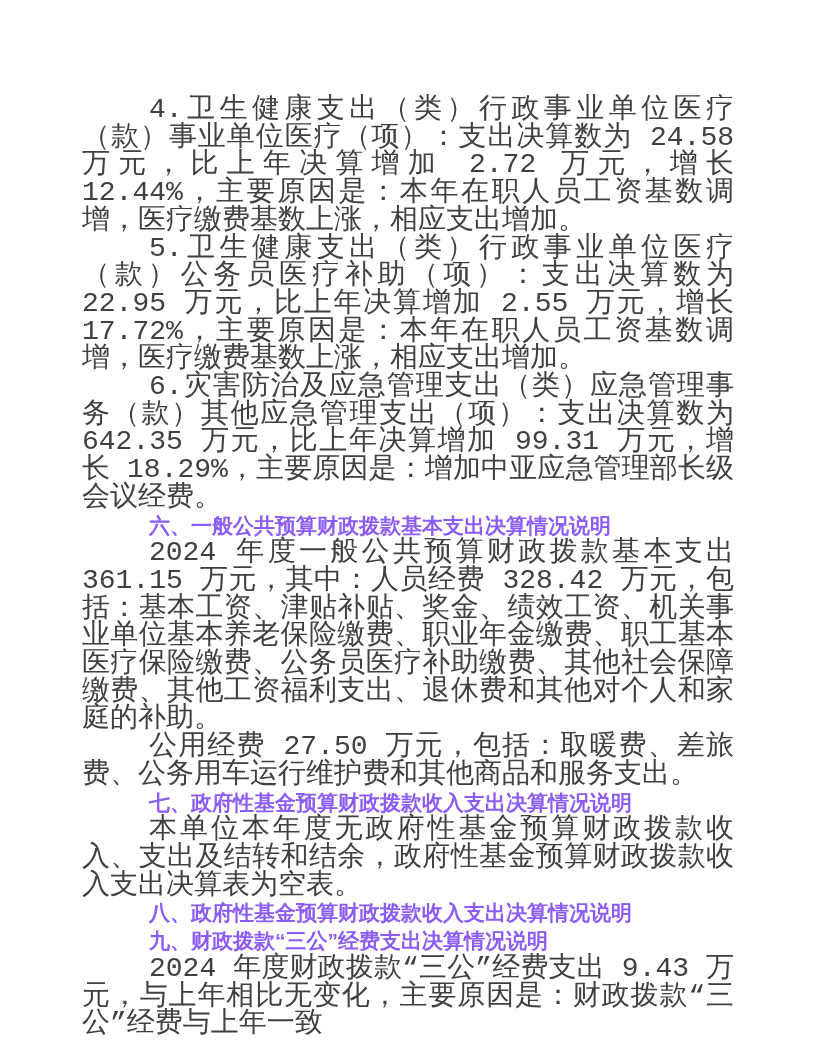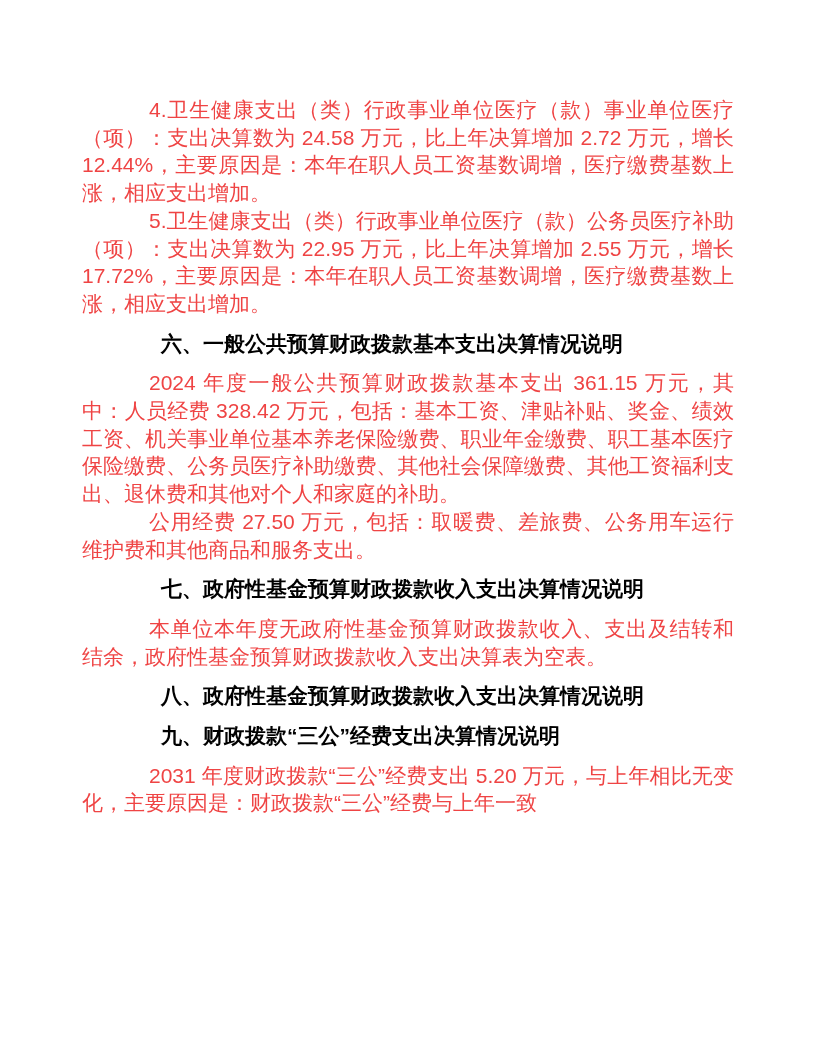--- a/index.html
+++ b/index.html
@@ -16,48 +16,49 @@
   }
   .content {
     position: absolute;
     left: 82px;
     top: 96px;
     width: 652px;
   }
   .para {
     margin: 0;
     padding: 0;
-    font-family: Liberation Sans, sans-serif;
-    font-size: 21px;
+    font-family: Liberation Mono, monospace;
+    font-size: 28px;
     line-height: 27.7px;
-    color: #ef4444;
+    color: #404040;
     text-align: justify;
     text-indent: 67px;
   }
   .heading {
-    margin: 12px;
+    margin: 0;
     padding: 0;
     font-family: "Liberation Sans", "DejaVu Sans", sans-serif;
     font-weight: 700;
     font-size: 21px;
     line-height: 27.7px;
-    color: #000000;
+    color: #8b5cf6;
     text-indent: 67px;
     text-align: left;
   }
 </style>
 </head>
 <body>
 
 <div class="page">
   <div class="content" id="doc-content">
       <p class="para">4.卫生健康支出（类）行政事业单位医疗（款）事业单位医疗（项）：支出决算数为 24.58 万元，比上年决算增加 2.72 万元，增长 12.44%，主要原因是：本年在职人员工资基数调增，医疗缴费基数上涨，相应支出增加。</p>
       <p class="para">5.卫生健康支出（类）行政事业单位医疗（款）公务员医疗补助（项）：支出决算数为 22.95 万元，比上年决算增加 2.55 万元，增长 17.72%，主要原因是：本年在职人员工资基数调增，医疗缴费基数上涨，相应支出增加。</p>
+      <p class="para">6.灾害防治及应急管理支出（类）应急管理事务（款）其他应急管理支出（项）：支出决算数为 642.35 万元，比上年决算增加 99.31 万元，增长 18.29%，主要原因是：增加中亚应急管理部长级会议经费。</p>
       <p class="heading">六、一般公共预算财政拨款基本支出决算情况说明</p>
       <p class="para">2024 年度一般公共预算财政拨款基本支出 361.15 万元，其中：人员经费 328.42 万元，包括：基本工资、津贴补贴、奖金、绩效工资、机关事业单位基本养老保险缴费、职业年金缴费、职工基本医疗保险缴费、公务员医疗补助缴费、其他社会保障缴费、其他工资福利支出、退休费和其他对个人和家庭的补助。</p>
       <p class="para">公用经费 27.50 万元，包括：取暖费、差旅费、公务用车运行维护费和其他商品和服务支出。</p>
       <p class="heading">七、政府性基金预算财政拨款收入支出决算情况说明</p>
       <p class="para">本单位本年度无政府性基金预算财政拨款收入、支出及结转和结余，政府性基金预算财政拨款收入支出决算表为空表。</p>
       <p class="heading">八、政府性基金预算财政拨款收入支出决算情况说明</p>
       <p class="heading">九、财政拨款“三公”经费支出决算情况说明</p>
-      <p class="para">2031 年度财政拨款“三公”经费支出 5.20 万元，与上年相比无变化，主要原因是：财政拨款“三公”经费与上年一致</p>
+      <p class="para">2024 年度财政拨款“三公”经费支出 9.43 万元，与上年相比无变化，主要原因是：财政拨款“三公”经费与上年一致</p>
     </div>
 </div>
 
 </body></html>

